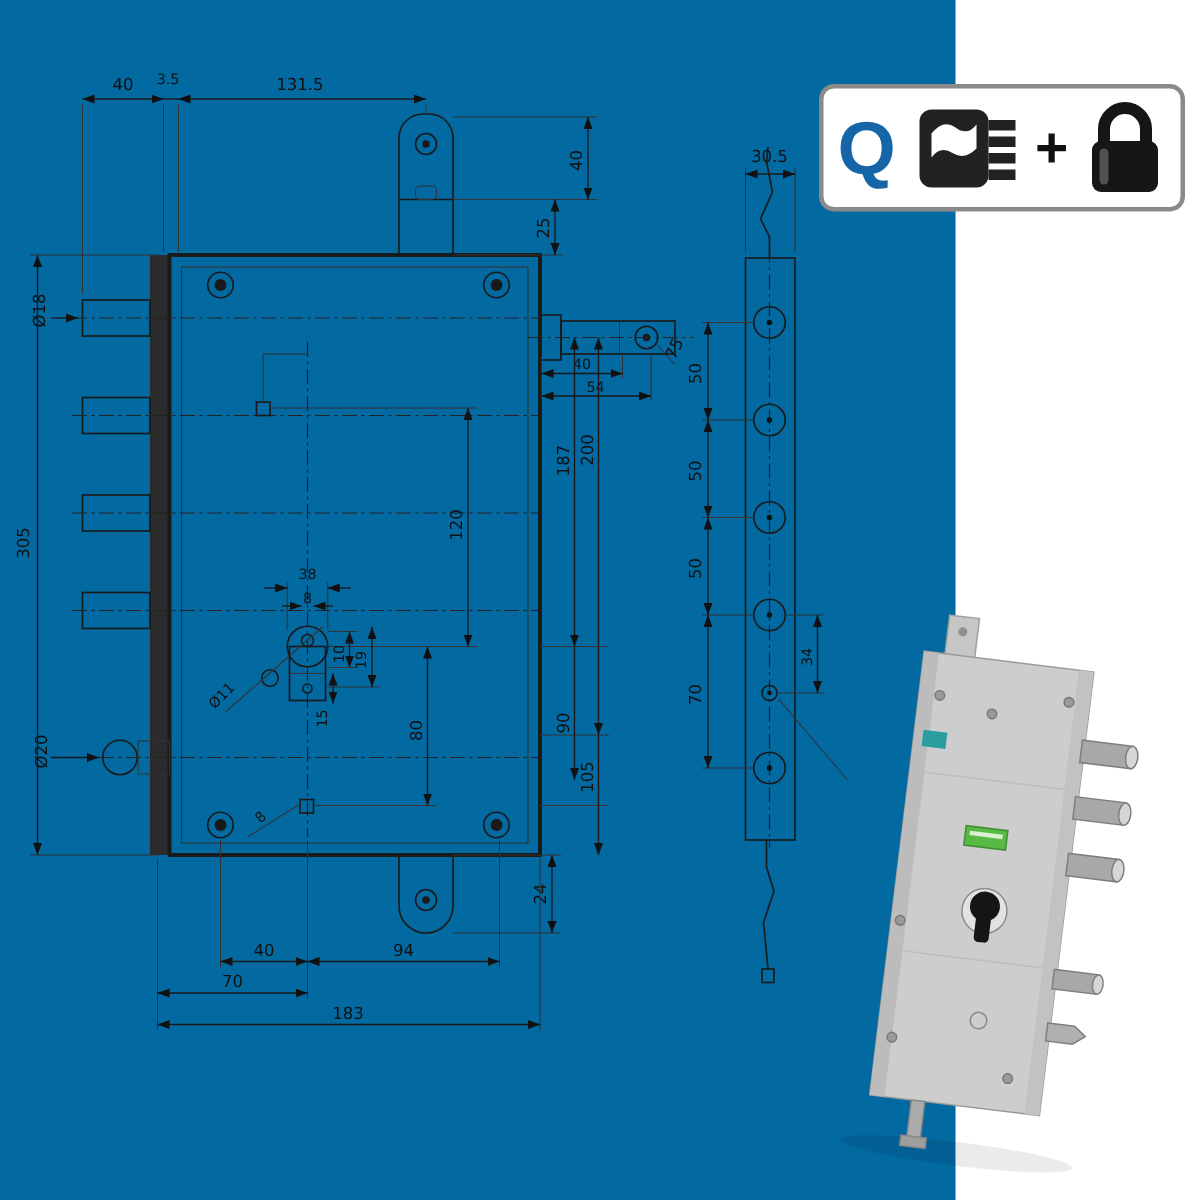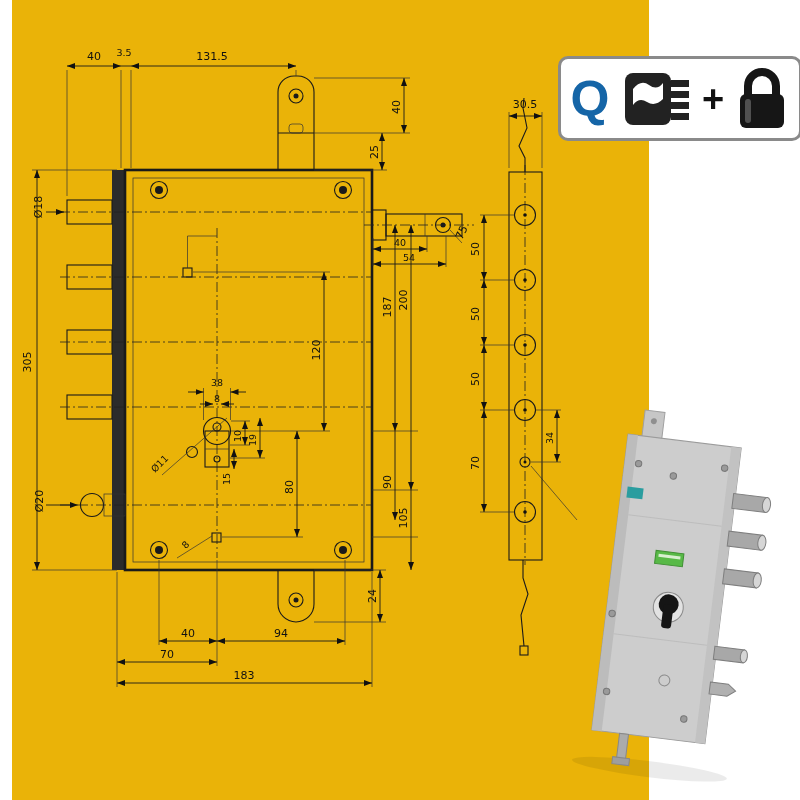--- a/index.html
+++ b/index.html
@@ -1,17 +1,17 @@
 <!DOCTYPE html>
 <html><head>
 <meta charset="utf-8">
 <style>
   html,body{margin:0;padding:0;background:#ffffff;}
   body{width:800px;height:800px;position:relative;font-family:"Liberation Sans",sans-serif;}
-  .stage{position:absolute;left:12px;top:0;width:637px;height:800px;background:#eab308;}
+  .stage{position:absolute;left:0;top:0;width:637px;height:800px;background:#0369a1;}
   svg text{font-family:"DejaVu Sans","Liberation Sans",sans-serif;fill:#111;}
   .dimtxt{font-size:11px;text-anchor:middle;}
   .sm{font-size:9.5px;}
   .ln{stroke:#1a1a1a;stroke-width:1.1;fill:none;}
   .thick{stroke-width:2.6;}
   .thin{stroke:#333;stroke-width:0.7;fill:none;}
   .cl{stroke:#222;stroke-width:0.8;stroke-dasharray:10 3 2 3;fill:none;}
   .dim{stroke:#1a1a1a;stroke-width:0.9;fill:none;}
   .logo-box{position:absolute;left:546px;top:56px;width:244px;height:85px;border:3px solid #8a8a8a;
     border-radius:10px;background:#fff;display:flex;align-items:center;justify-content:space-evenly;box-sizing:border-box;}

